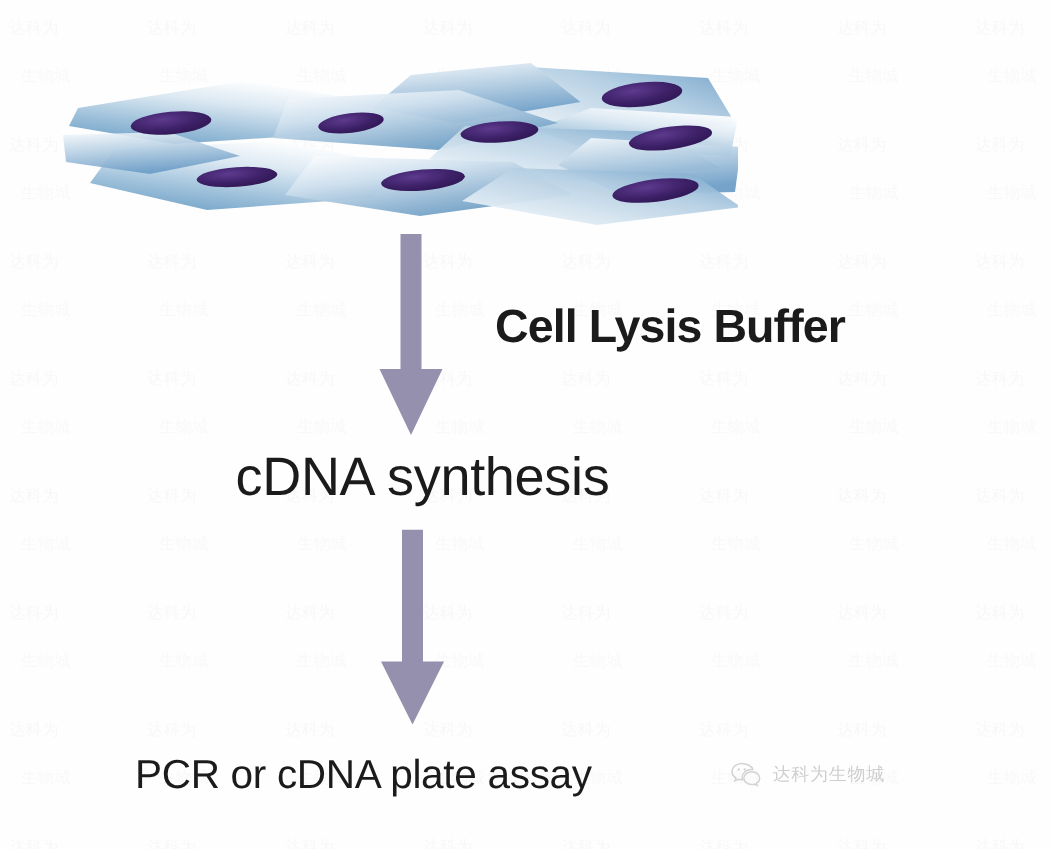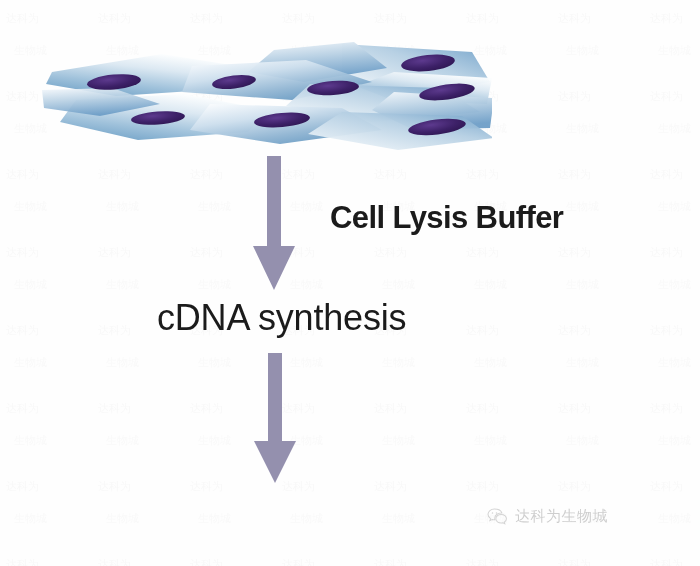--- a/index.html
+++ b/index.html
@@ -68,21 +68,21 @@
     position: absolute;
     left: 486px;
     top: 505px;
     display: flex;
     align-items: center;
     gap: 7px;
     opacity: 0.42;
     filter: blur(0.35px);
   }
   #corner-watermark-text {
-    font-size: 15px;
+    font-size: 12px;
     color: #8e8e8e;
     letter-spacing: 0.5px;
     font-family: Liberation Serif, serif;
   }
   #corner-watermark-logo {
     width: 22px;
     height: 22px;
   }
 </style>
 </head>
@@ -168,20 +168,21 @@
   </svg>
 
   <div class="flow-label" id="label-cell-lysis-buffer">Cell Lysis Buffer</div>
 
   <div class="flow-label" id="label-cdna-synthesis">cDNA synthesis</div>
 
   <svg class="flow-arrow" id="arrow-2" style="left:252px; top:353px; width:46px; height:130px;" viewBox="0 0 46 130">
     <polygon points="16,0 30,0 30,88 44,88 23,130 2,88 16,88" fill="#9490ae"></polygon>
   </svg>
 
+  <div class="flow-label" id="label-pcr-assay">PCR or cDNA plate assay</div>
 
   <div id="corner-watermark">
     <svg id="corner-watermark-logo" viewBox="0 0 24 24">
       <path d="M9.2 4.4C5.3 4.4 2.2 7 2.2 10.2c0 1.9 1.1 3.6 2.8 4.7l-.7 2.1 2.4-1.2c.8.2 1.6.3 2.5.3
                .2 0 .5 0 .7 0-.2-.5-.3-1.1-.3-1.7 0-3.2 3.1-5.7 6.9-5.7 .3 0 .6 0 .8 0
                C16.6 6.3 13.3 4.4 9.2 4.4z" fill="none" stroke="#9a9a9a" stroke-width="1.1"></path>
       <circle cx="7.1" cy="8.7" r="0.85" fill="#9a9a9a"></circle>
       <circle cx="11.4" cy="8.7" r="0.85" fill="#9a9a9a"></circle>
       <path d="M16.6 10.3c-3.2 0-5.8 2.1-5.8 4.7 0 2.6 2.6 4.7 5.8 4.7 .7 0 1.3-.1 1.9-.3l2 1-.5-1.7
                c1.4-.9 2.3-2.2 2.3-3.7C22.3 12.4 19.7 10.3 16.6 10.3z" fill="none" stroke="#9a9a9a" stroke-width="1.1"></path>

